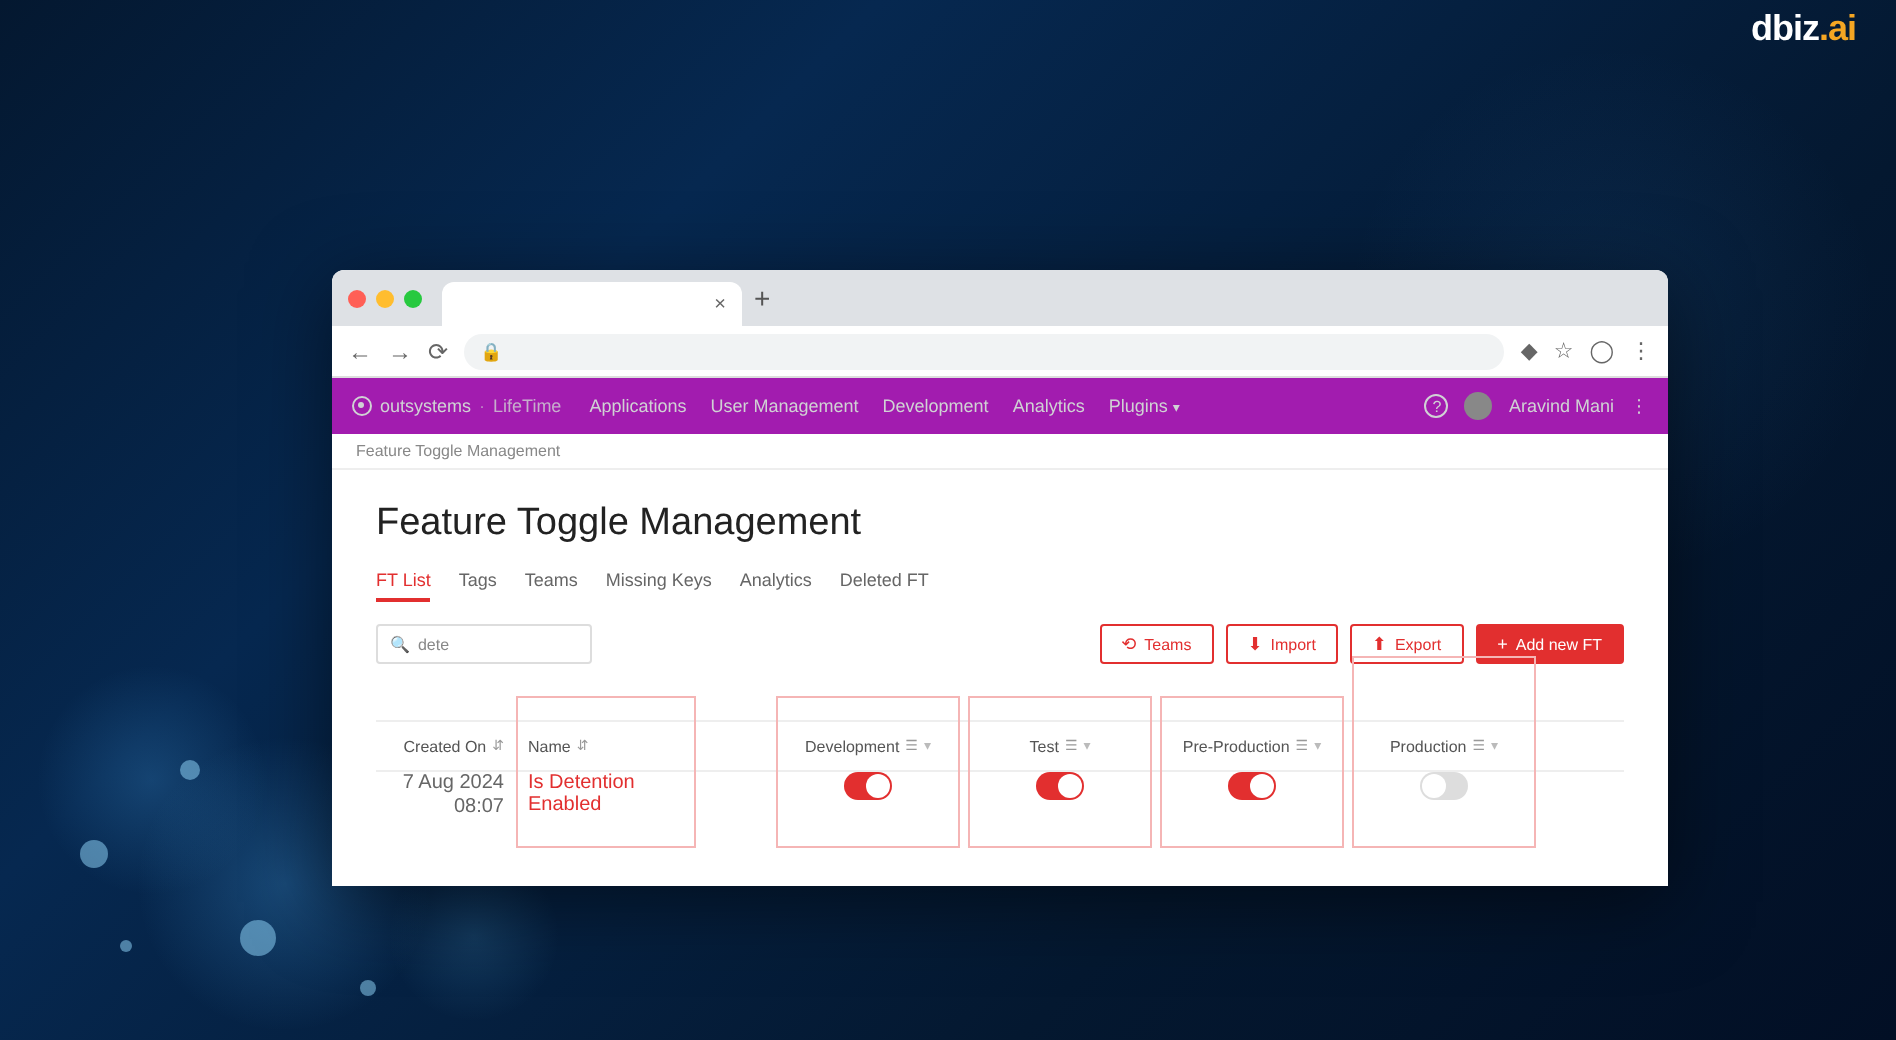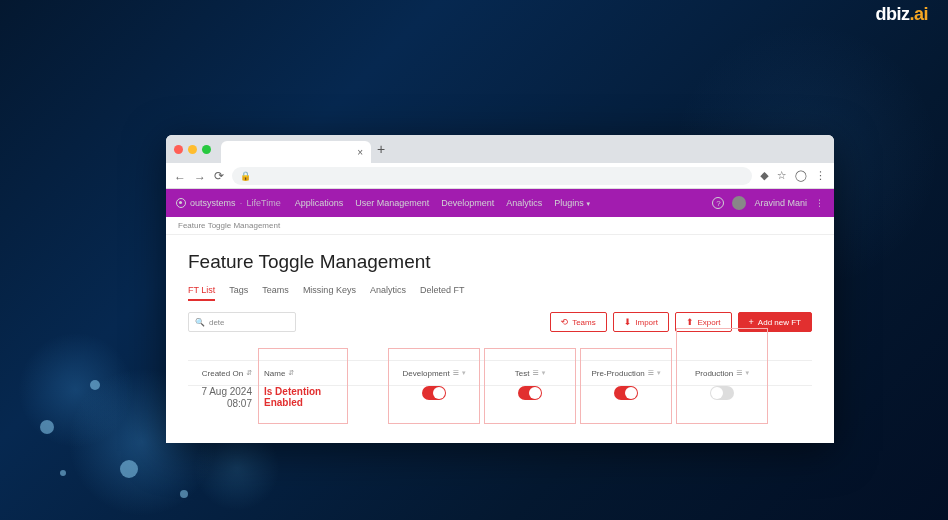--- a/index.html
+++ b/index.html
@@ -64,21 +64,21 @@
 .thead { display: flex; height: 26px; align-items: center; font-size: 8px; color: #555; border-top: 1px solid #eee; border-bottom: 1px solid #eee; }
 .col { display: flex; align-items: center; justify-content: center; gap: 3px; }
 .col.c-created { width: 70px; justify-content: flex-end; padding-right: 6px; }
 .col.c-name { width: 90px; justify-content: flex-start; padding-left: 6px; }
 .col.c-env { width: 92px; }
 .sort-ico, .filter-ico { font-size: 7px; color: #999; }
 .chev { font-size: 7px; color: #bbb; }
 
 .trow { display: flex; height: 36px; font-size: 10px; }
 .cell-date { width: 70px; text-align: right; padding-right: 6px; color: #666; line-height: 1.2; }
-.cell-name { width: 90px; padding-left: 6px; color: #e22f2f; font-weight: bold; }
+.cell-name { width: 90px; padding-left: 6px; color: #e22f2f; }
 .cell-env { width: 92px; display: flex; justify-content: center; }
 
 .toggle { width: 24px; height: 14px; border-radius: 7px; position: relative; cursor: pointer; }
 .toggle.on { background: #e22f2f; }
 .toggle.on::after { content: ''; position: absolute; right: 1px; top: 1px; width: 12px; height: 12px; background: #fff; border-radius: 50%; }
 .toggle.off { background: #ddd; }
 .toggle.off::after { content: ''; position: absolute; left: 1px; top: 1px; width: 12px; height: 12px; background: #fff; border-radius: 50%; }
 </style>
 </head>
 <body>

